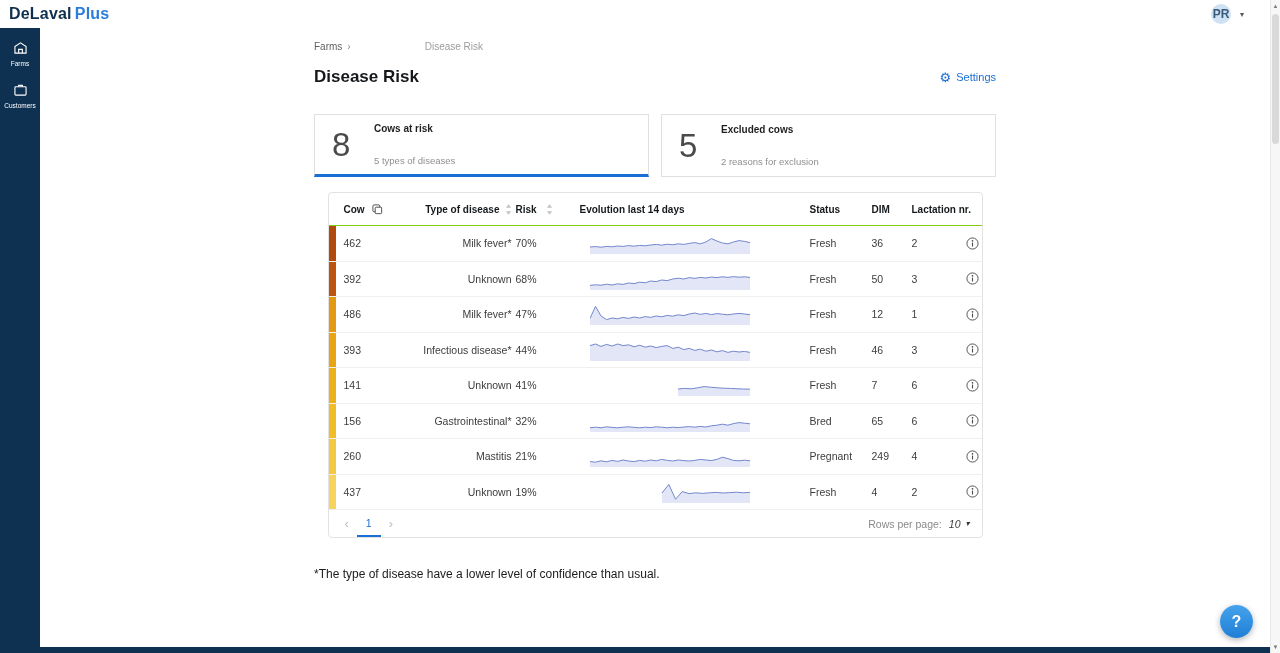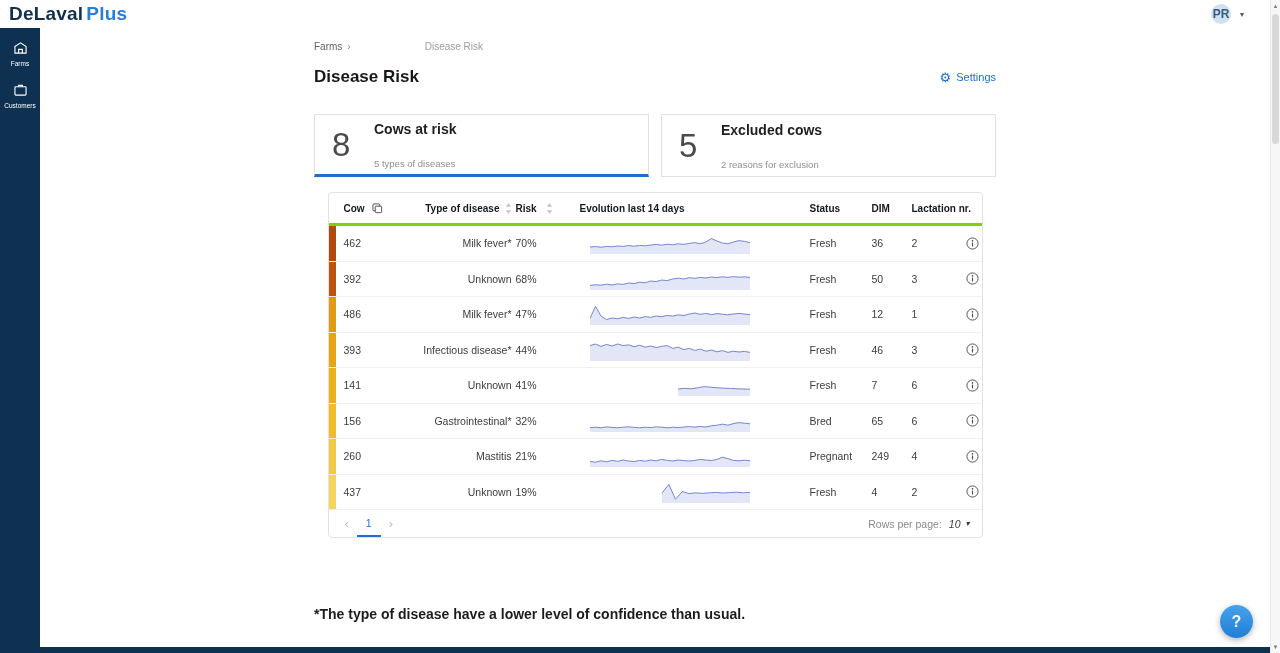--- a/index.html
+++ b/index.html
@@ -8,21 +8,21 @@
     width:1280px; height:653px; position:relative; overflow:hidden;
     font-family:"Liberation Sans", sans-serif; background:#ffffff; color:#222;
   }
 
   
   .topbar {
     position:absolute; top:0; left:0; right:10px; height:28px; background:#fff;
     display:flex; align-items:center; justify-content:space-between;
     padding:0 26px 0 9px; z-index:6;
   }
-  .brand { font-size:19px; font-weight:700; cursor:pointer; letter-spacing:.2px; }
+  .brand { font-size:16px; font-weight:700; cursor:pointer; letter-spacing:.2px; }
   .brand .p1 { color:#10304f; }
   .brand .p2 { color:#2b7ddb; margin-left:3px; }
   .avatar-group { display:flex; align-items:center; gap:9px; }
   .avatar {
     width:20px; height:20px; border-radius:50%; background:#cfe2f3; color:#3a5a7a;
     font-size:12px; font-weight:700; display:flex; align-items:center; justify-content:center;
   }
   .chev { color:#555; font-size:8px; }
 
   
@@ -48,36 +48,36 @@
   .gear { font-size:13px; line-height:1; }
 
   
   .cards { margin-top:27px; display:flex; gap:12px; }
   .card {
     flex:1; border:1px solid #e0e0e0; background:#fff; height:63px;
     display:flex; align-items:center; padding-left:17px; cursor:pointer;
   }
   .card.active { border-bottom:3px solid #1a6fd4; }
   .card .num { font-size:33px; font-weight:400; color:#4a4a4a; width:42px; }
-  .card .l1 { font-size:14px; font-weight:700; color:#1f1f1f; }
+  .card .l1 { font-size:10px; font-weight:700; color:#1f1f1f; }
   .card .l2 { font-size:9.5px; color:#8f8f8f; margin-top:21px; }
 
   
   .updated { margin-top:15px; text-align:right; }
   .updated .l1 { font-size:10px; color:#6f6f6f; }
   .updated .check { margin-right:3px; color:#6f7f6f; }
   .updated .l2 { font-size:10px; font-weight:700; color:#262626; margin-top:3px; }
 
   
   .table-card {
     margin:7px auto 0; width:655px; border:1px solid #e2e2e2; border-radius:4px;
     background:#fff; overflow:hidden;
   }
   .thead, .trow { display:flex; align-items:center; width:100%; }
-  .thead { height:33px; border-bottom:3px solid #84cc16; font-size:10px; font-weight:700; color:#15191c; }
+  .thead { height:33px; border-bottom:1px solid #84cc16; font-size:10px; font-weight:700; color:#15191c; }
   .trow { height:35.5px; border-bottom:1px solid #f0f0f0; font-size:10.5px; color:#3c3c3c; cursor:pointer; }
   .c { white-space:nowrap; padding-left:4px; display:flex; align-items:center; gap:3px; }
   .sev-sp, .sev { width:7px; align-self:stretch; flex:none; }
   .cow  { width:64px; padding-left:8px; }
   .disease { width:112px;justify-content:flex-end; }
   .risk { width:64px;gap:7px; }
   .evo  { width:230px; }
   .evo.body { padding-left:14px; }
   .status { width:62px; }
   .dim { width:40px; }
@@ -93,21 +93,21 @@
   .pag-left { display:flex; align-items:center; height:100%; }
   .pag-btn { color:#bdbdbd; font-size:13px; padding:0 8px; cursor:pointer; }
   .page-current {
     color:#1a6fd4; border-bottom:2px solid #1a6fd4; padding:0 9px; height:100%;
     display:inline-flex; align-items:center; cursor:pointer;
   }
   .pag-right { display:flex; align-items:center; gap:7px; }
   .rpp { display:inline-flex; align-items:center; gap:5px; color:#3c3c3c; cursor:pointer;font-style:italic; }
   .caret { font-size:8px; color:#333; }
 
-  .footnote { margin-top:68px; font-size:14px; font-weight:700; color:#1c1c1c; }
+  .footnote { margin-top:29px; font-size:12px; font-weight:400; color:#1c1c1c; }
 
   
   .help-fab {
     position:absolute; right:27px; bottom:15px; width:33px; height:33px; border-radius:50%;
     background:linear-gradient(#46a2ec,#1f7fd6); color:#fff; border:none; cursor:pointer;
     font-size:16px; font-weight:700; display:flex; align-items:center; justify-content:center;
     box-shadow:0 2px 6px rgba(0,0,0,.3); z-index:8; font-family:"Liberation Sans",sans-serif;
   }
   .scrollbar {
     position:absolute; top:0; right:0; width:10px; height:653px; background:#f7f7f7;

